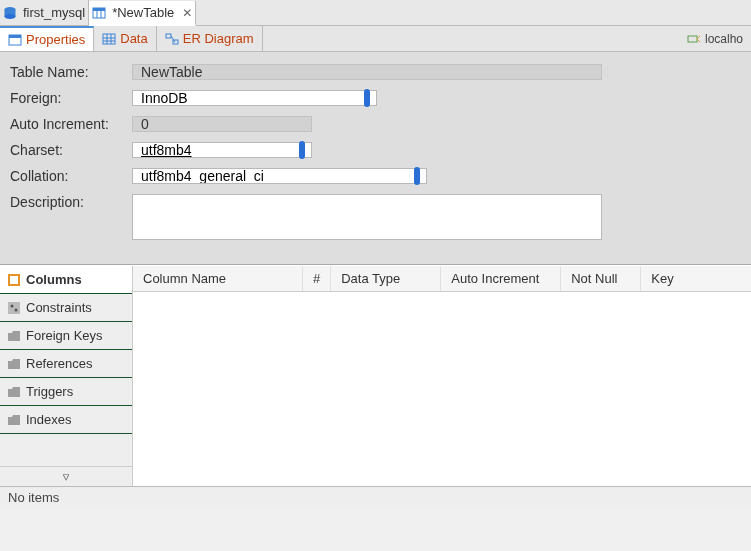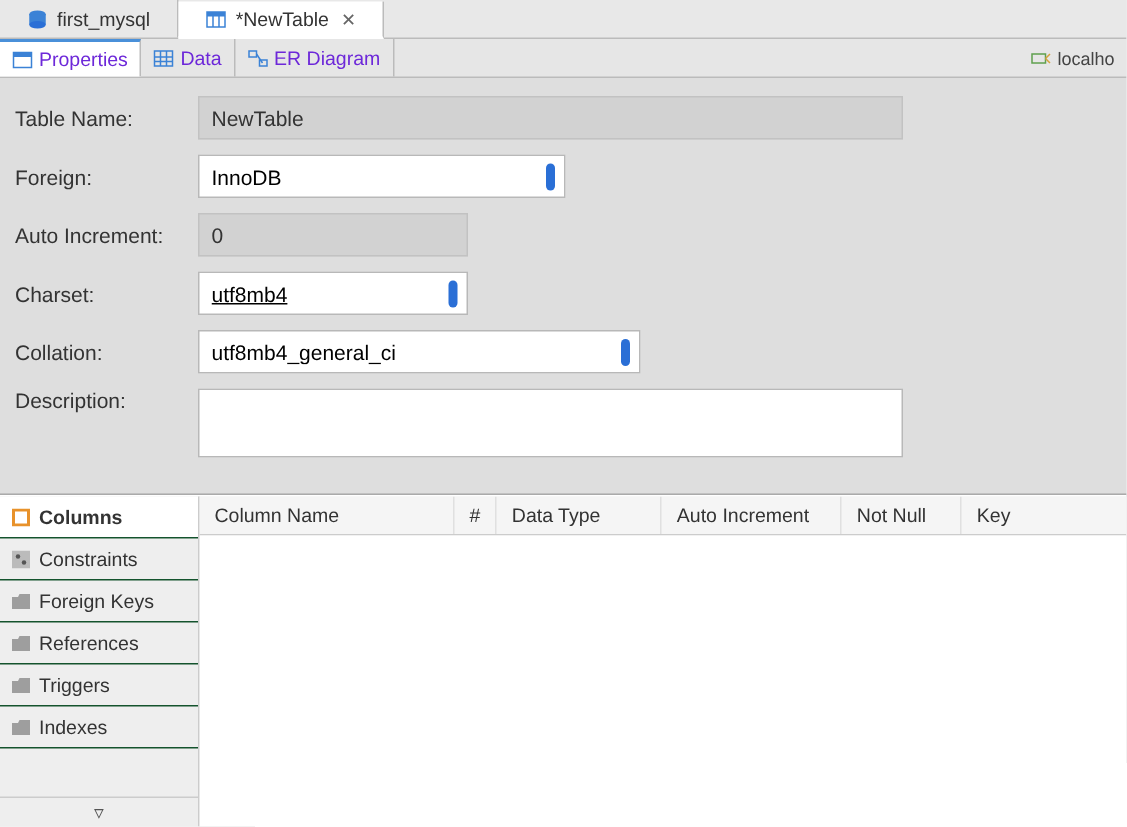--- a/index.html
+++ b/index.html
@@ -15,21 +15,21 @@
   .top-tabs {
     display: flex;
     background: #e8e8e8;
     border-bottom: 1px solid #bbb;
     height: 26px;
     align-items: stretch;
   }
   .top-tab {
     display: flex;
     align-items: center;
-    padding: 0 18px;
+    padding: 0 3px;
     gap: 6px;
     border-right: 1px solid #bbb;
     cursor: pointer;
     font-size: 13px;
     color: #333;
   }
   .top-tab.active {
     background: #fff;
     border-bottom: 2px solid #fff;
     position: relative;
@@ -49,21 +49,21 @@
   }
   .sub-tabs { display: flex; }
   .sub-tab {
     display: flex;
     align-items: center;
     padding: 0 8px;
     gap: 4px;
     border-right: 1px solid #bbb;
     cursor: pointer;
     font-size: 13px;
-    color: #6d28d9;
+    color: #c2410c;
   }
   .sub-tab.active {
     background: #fff;
     border-top: 2px solid #4a90d9;
     font-weight: 500;
   }
   .conn-status {
     display: flex;
     align-items: center;
     gap: 4px;
@@ -85,21 +85,21 @@
     width: 122px;
     color: #333;
     font-size: 14px;
   }
   .text-field, .combo-field, .ro-field, .textarea-field {
     font-family: inherit;
     font-size: 14px;
     padding: 4px 8px;
     border: 1px solid #b8b8b8;
     background: #fff;
-    height: 29px;
+    height: 16px;
   }
   .ro-field {
     background: #d2d2d2;
     border: 1px solid #c2c2c2;
     color: #333;
   }
   .combo-wrap {
     position: relative;
     display: inline-block;
   }

